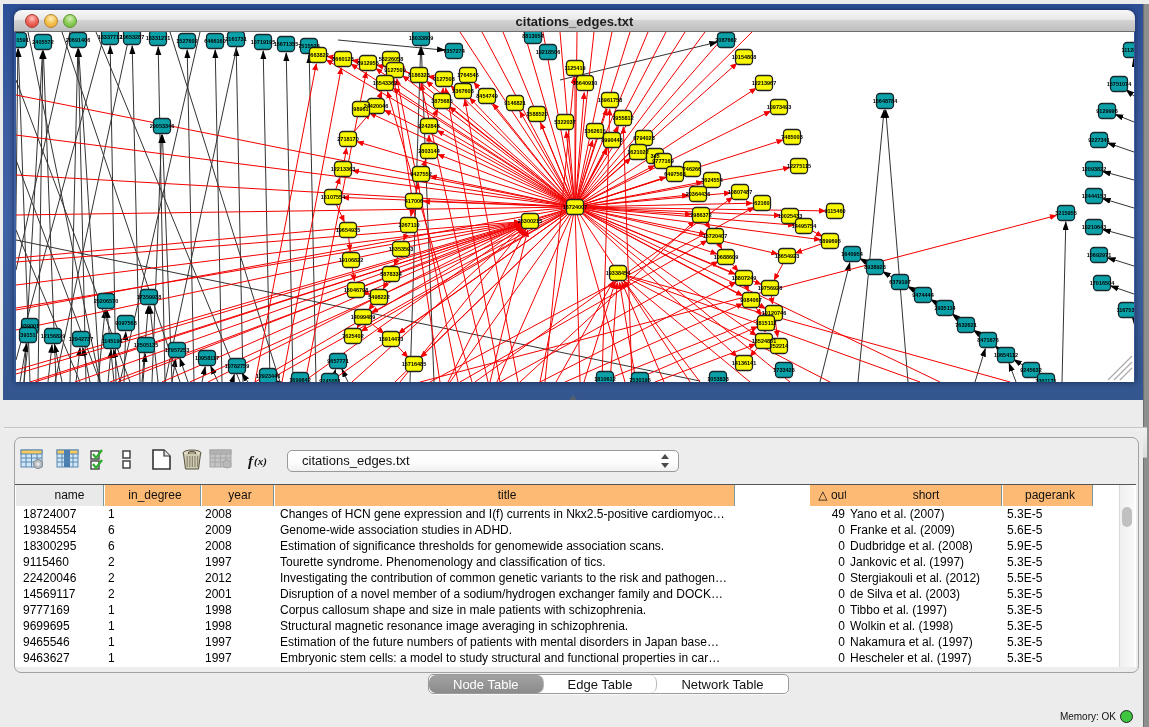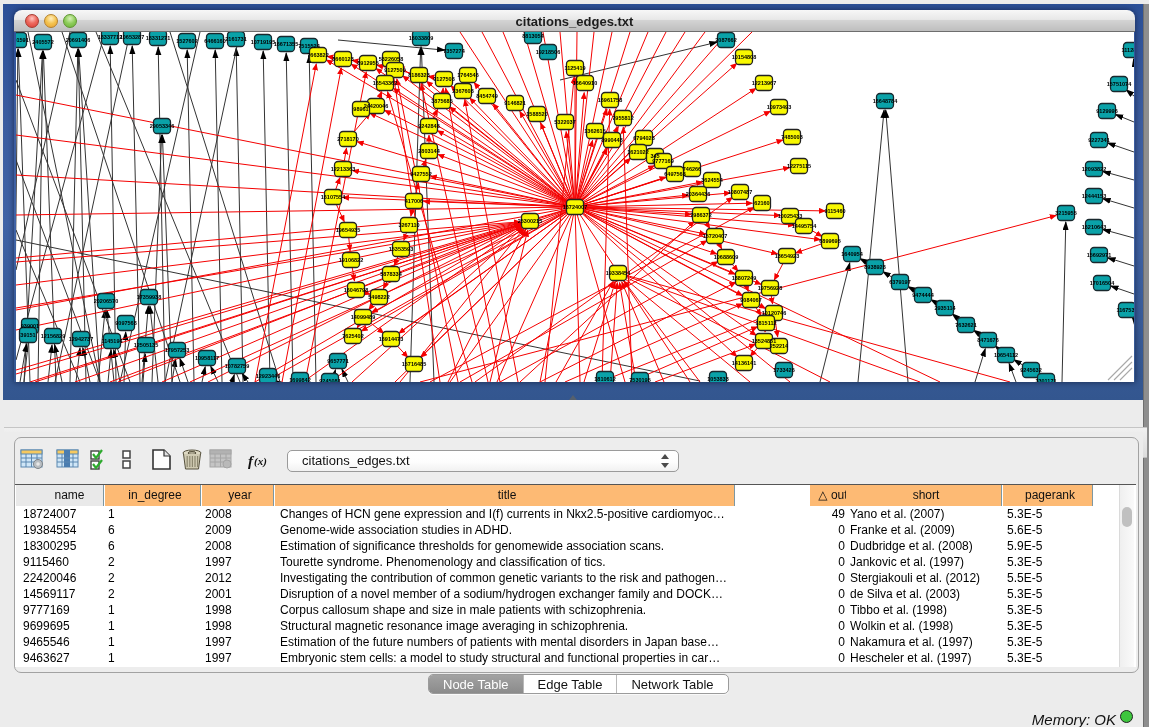--- a/index.html
+++ b/index.html
@@ -39,23 +39,23 @@
 .trow span { position:absolute; top:1px; white-space:nowrap; overflow:hidden; }
 .c1 { left:8px; width:90px; } .c2 { left:93px; width:90px; } .c3 { left:190px; width:70px; }
 .c4 { left:265px; width:492px; } .c5 { left:760px; width:70px;text-align:right; }
 .c6 { left:835px; width:155px; } .c7 { left:992px; width:100px; }
 #vsb { position:absolute; left:1119px; top:485px; width:15px; height:182px;
   background:linear-gradient(90deg,#efefef,#fafafa); border-left:1px solid #dadada; }
 #vsb .thumb { position:absolute; left:2px; top:22px; width:10px; height:20px; background:#c0c0c0; border-radius:5px; }
 #tabs { position:absolute; left:428px; top:674px; height:20px; display:flex;
   border:1px solid #9b9b9b; border-radius:5px; overflow:hidden; background:#fff;
   box-shadow:0 1px 0 rgba(255,255,255,.7); }
-.tab { font-size:13px; color:#111; line-height:19px; padding:0 14px; border-right:1px solid #b9b9b9; }
+.tab { font-size:13px; color:#111; line-height:19px; padding:0 24px; border-right:1px solid #b9b9b9;border-radius:7px; }
 .tab.sel { background:linear-gradient(180deg,#a2a2a2,#8b8b8b); color:#fff; }
-#mem { position:absolute; right:33px; top:711px; font-size:15px; color:#111;font-style:italic; }
+#mem { position:absolute; right:33px; top:711px; font-size:10px; color:#111; }
 #memdot { position:absolute; left:1120px; top:710px; width:13px; height:13px;
   border-radius:50%; background:#3ec63e; border:1px solid #222; }
 </style></head><body>
 <div id="mdi"></div>
 <div id="rstrip"></div>
 <div id="win">
   <div id="titlebar">
       <div class="title">citations_edges.txt</div>
     <div class="tl" id="tl-r"></div>
       <div class="tl" id="tl-y"></div>
@@ -754,21 +754,21 @@
     <span class="c5">0</span>
     <span class="c6">de Silva et al. (2003)</span>
     <span class="c7">5.3E-5</span>
   </div>
 <div class="trow" style="top:602px">
     <span class="c1">9777169</span>
     <span class="c2">1</span>
     <span class="c3">1998</span>
     <span class="c4">Corpus callosum shape and size in male patients with schizophrenia.</span>
     <span class="c5">0</span>
-    <span class="c6">Tibbo et al. (1998)</span>
+    <span class="c6">Tibbo et al. (1997)</span>
     <span class="c7">5.3E-5</span>
   </div>
 <div class="trow" style="top:618px">
     <span class="c1">9699695</span>
     <span class="c2">1</span>
     <span class="c3">1998</span>
     <span class="c4">Structural magnetic resonance image averaging in schizophrenia.</span>
     <span class="c5">0</span>
     <span class="c6">Wolkin et al. (1998)</span>
     <span class="c7">5.3E-5</span>

